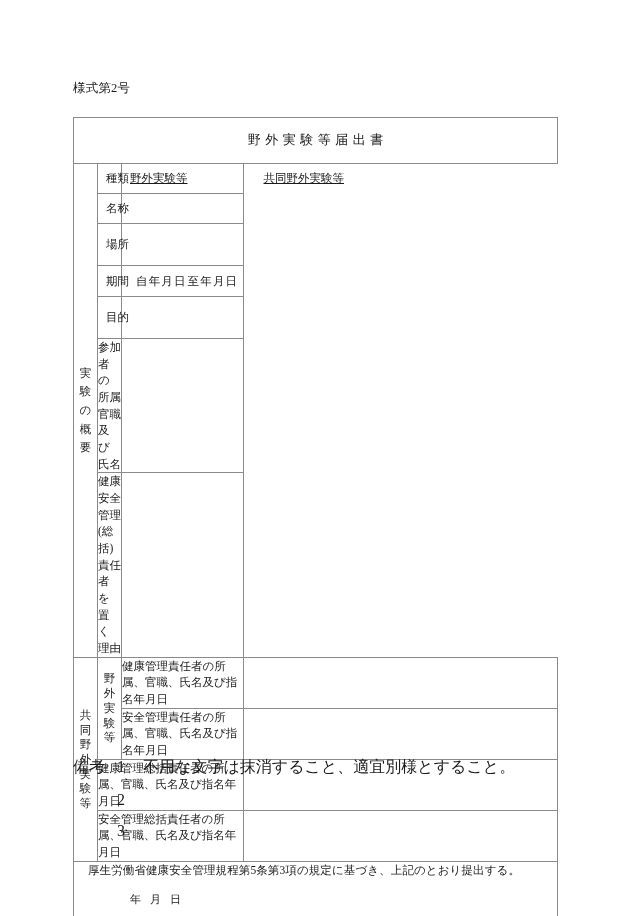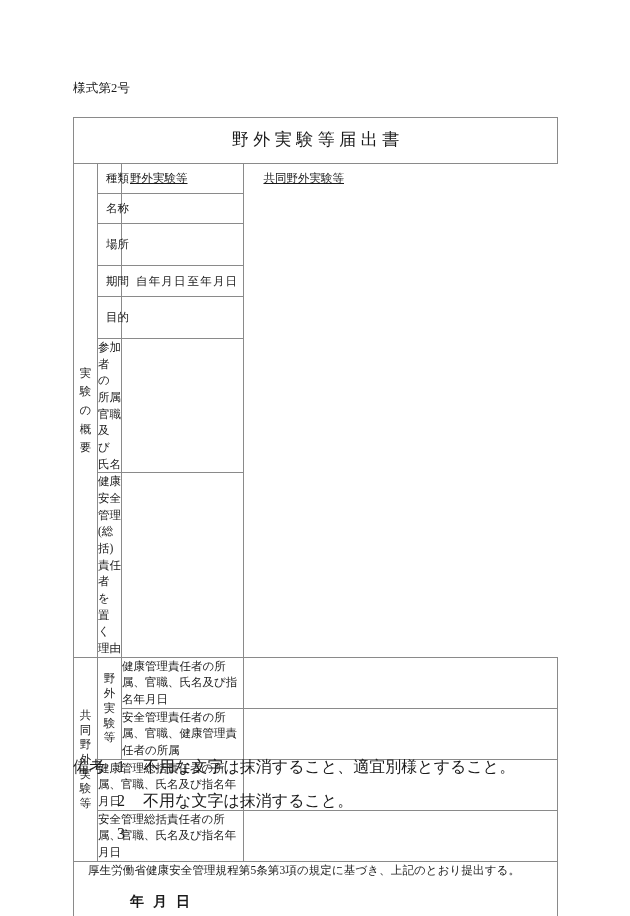--- a/index.html
+++ b/index.html
@@ -50,21 +50,21 @@
     line-height: 1.45;
   }
 
   
   .title-cell {
     height: 45px;
     text-align: center;
     vertical-align: middle !important;
   }
   .title-text {
-    font-size: 17px;
+    font-size: 13px;
     letter-spacing: 4.5px;
     padding-left: 4.5px;
     margin-top: 8px;
   }
 
   
   .vlabel {
     text-align: center;
     vertical-align: middle !important;
     font-size: 11.5px;
@@ -123,25 +123,24 @@
     vertical-align: top !important;
     position: relative;
   }
   .stmt {
     font-size: 11.5px;
     padding-left: 14px;
     white-space: nowrap;
     letter-spacing: 0.1px;
   }
   .date-line {
-    font-size: 14px;
+    font-size: 11px;
     padding-left: 56px;
     margin-top: 13px;
     white-space: nowrap;
-    font-weight: bold;
   }
   .date-line .sp { letter-spacing: 9px; }
 
   
   .remarks {
     position: absolute;
     left: 73px;
     top: 757px;
     width: 500px;
     font-size: 16px;
@@ -297,21 +296,21 @@
               <span>実</span>
               <span>験</span>
               <span>等</span>
             </div>
         </td>
         <td class="cellpad-wrap" style="height:49px;vertical-align:top">健康管理責任者の所属、官職、氏名及び指名年月日</td>
         <td class="cellpad"></td>
       </tr>
 
       <tr>
-        <td class="cellpad-wrap" style="height:49px;vertical-align:top">安全管理責任者の所属、官職、健康管理責任者の所属</td>
+        <td class="cellpad-wrap" style="height:49px;vertical-align:top">安全管理責任者の所属、官職、氏名及び指名年月日</td>
         <td class="cellpad"></td>
       </tr>
 
       <tr>
         <td class="cellpad-wrap" style="height:49px;vertical-align:top;border-left:none" colspan="2">健康管理総括責任者の所属、官職、氏名及び指名年月日</td>
         <td class="cellpad"></td>
       </tr>
 
       <tr>
         <td class="cellpad-wrap" style="height:49px;vertical-align:top;border-left:none" colspan="2">安全管理総括責任者の所属、官職、氏名及び指名年月日</td>
@@ -333,21 +332,20 @@
 
   <div class="remarks">
     <div class="remark-row">
       <span class="remark-head">備考</span>
       <span class="remark-num">1</span>
       <span class="remark-text">不用な文字は抹消すること、適宜別様とすること。</span>
     </div>
     <div class="remark-row">
       <span class="remark-head"></span>
       <span class="remark-num">2</span>
-      <span class="remark-text">不用な文字は抹消すること。</span>
     </div>
     <div class="remark-row">
       <span class="remark-head"></span>
       <span class="remark-num">3</span>
     </div>
   </div>
 
 </div>
 
 </body></html>

